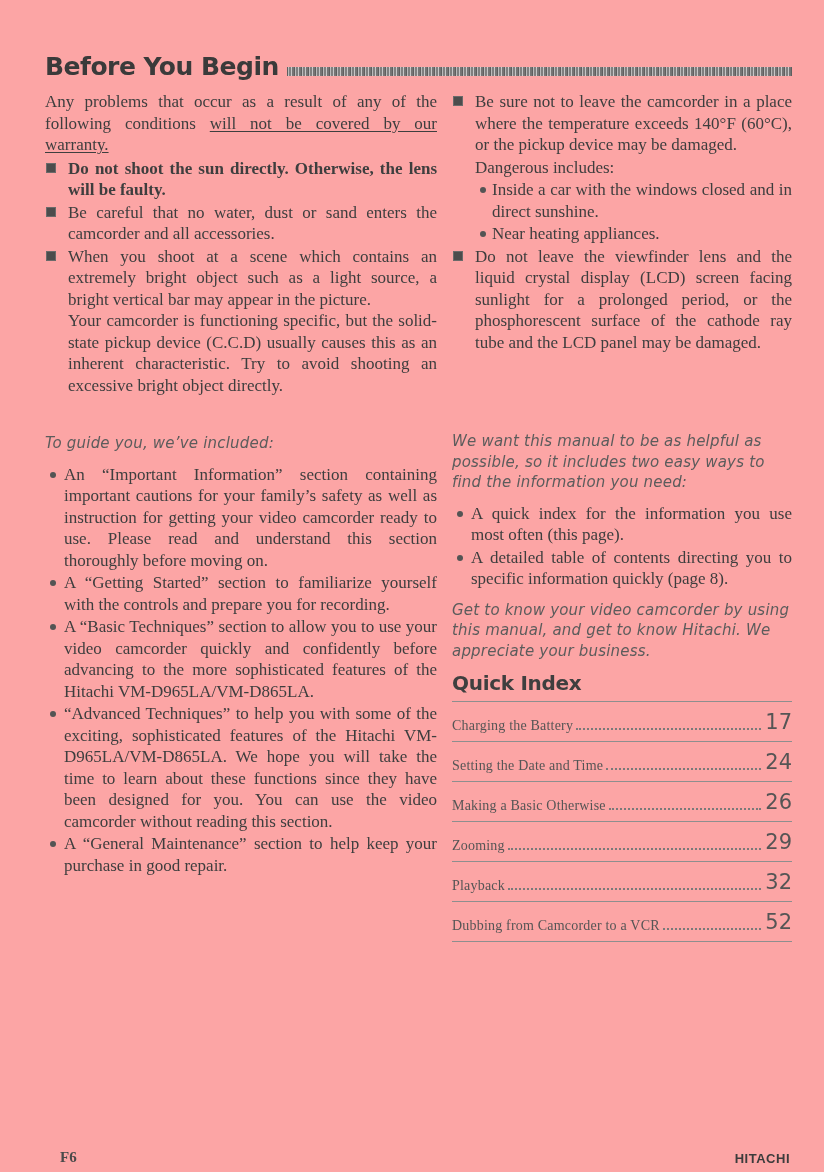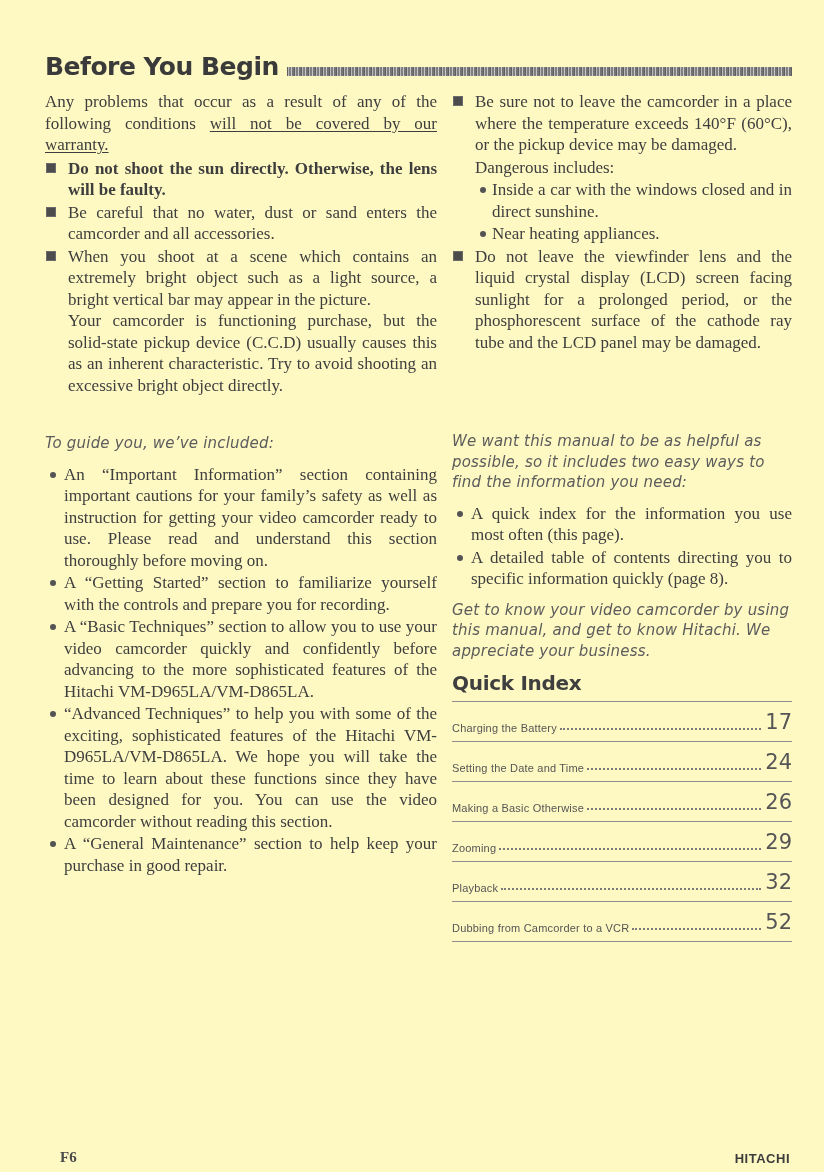--- a/index.html
+++ b/index.html
@@ -1,20 +1,20 @@
 <!DOCTYPE html>
 <html><head>
 <meta charset="utf-8">
 <style>
   html,body{margin:0;padding:0;background:#e8e8e8;}
   .page{
     position:relative;
     width:824px;height:1172px;
     margin:0 auto;
-    background:#fef9c3;
+    background:#fca5a5;
     overflow:hidden;
     box-sizing:border-box;
     padding:52px 32px 0 45px;
     color:#3e3e3e;
   }
   
   .heading-row{display:flex;align-items:center;margin:0 0 10px 0;}
   h1.sec-title{
     font-family:"DejaVu Sans",sans-serif;
     font-weight:bold;
@@ -95,22 +95,22 @@
     color:#3f3f3f;
     margin:0 0 6px 0;
   }
   .qi-table{border-top:1px solid #8e8e8e;}
   .qi-row{
     display:flex;align-items:flex-end;
     border-bottom:1px solid #8e8e8e;
     padding:8px 0 7px 0;
   }
   .qi-label{
-    font-family:Liberation Sans, sans-serif;
-    font-size:11px;
+    font-family:Liberation Serif, serif;
+    font-size:14px;
     letter-spacing:.2px;
     color:#555;
     white-space:nowrap;
   }
   .qi-leader{
     flex:1;
     border-bottom:2px dotted #7a7a7a;
     margin:0 4px 4px 3px;
     min-width:12px;
   }
@@ -161,21 +161,21 @@
             <span class="sq"></span>
             <span class="bold">Do not shoot the sun directly. Otherwise, the lens will be faulty.</span>
           </li>
           <li>
             <span class="sq"></span>
             <span>Be careful that no water, dust or sand enters the camcorder and all accessories.</span>
           </li>
           <li>
             <span class="sq"></span>
             <span>When you shoot at a scene which contains an extremely bright object such as a light source, a bright vertical bar may appear in the picture.</span>
-            <div class="cont">Your camcorder is functioning purchase, but the solid-state pickup device (C.C.D) usually causes this as an inherent characteristic. Try to avoid shooting an excessive bright object directly.</div>
+            <div class="cont">Your camcorder is functioning specific, but the solid-state pickup device (C.C.D) usually causes this as an inherent characteristic. Try to avoid shooting an excessive bright object directly.</div>
           </li>
         </ul>
       </div>
       <div class="col-r serif">
         <ul class="sq-list">
           <li>
             <span class="sq"></span>
             <span>Be sure not to leave the camcorder in a place where the temperature exceeds 140°F (60°C), or the pickup device may be damaged.</span>
             <div class="sub-title">Dangerous includes:</div>
             <ul class="dot-list tight">

